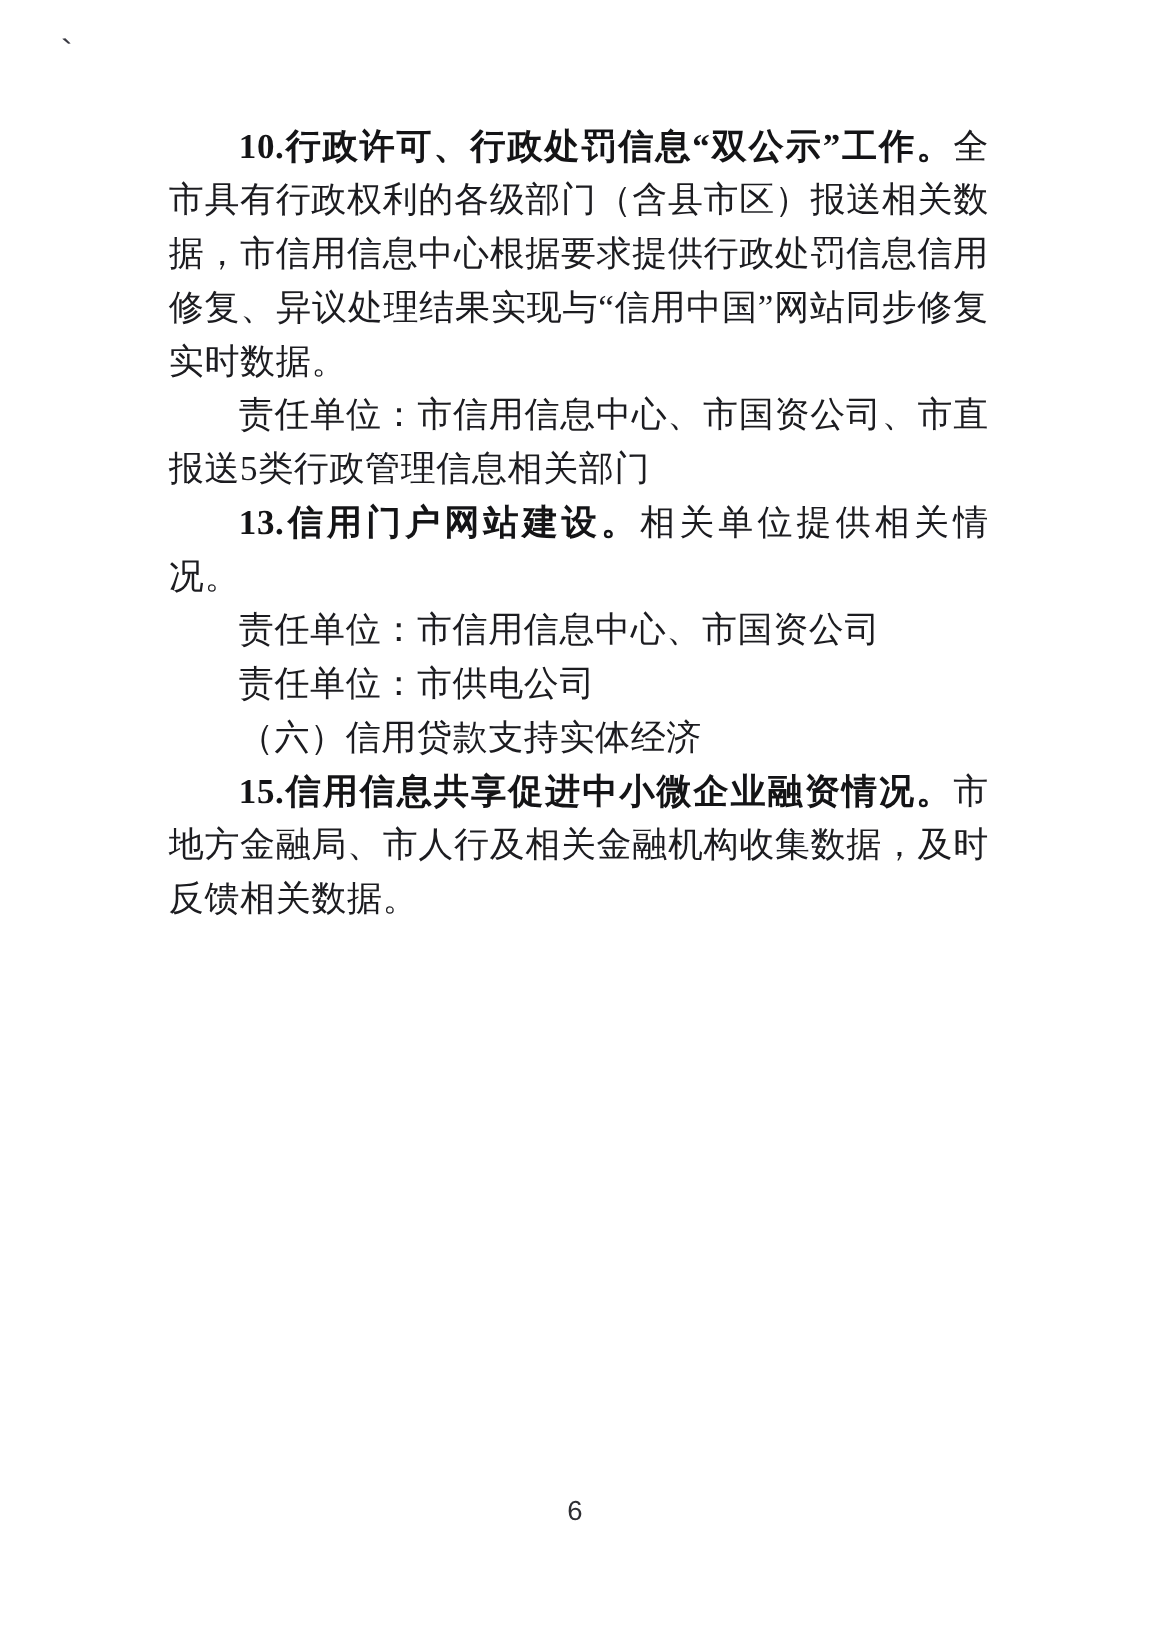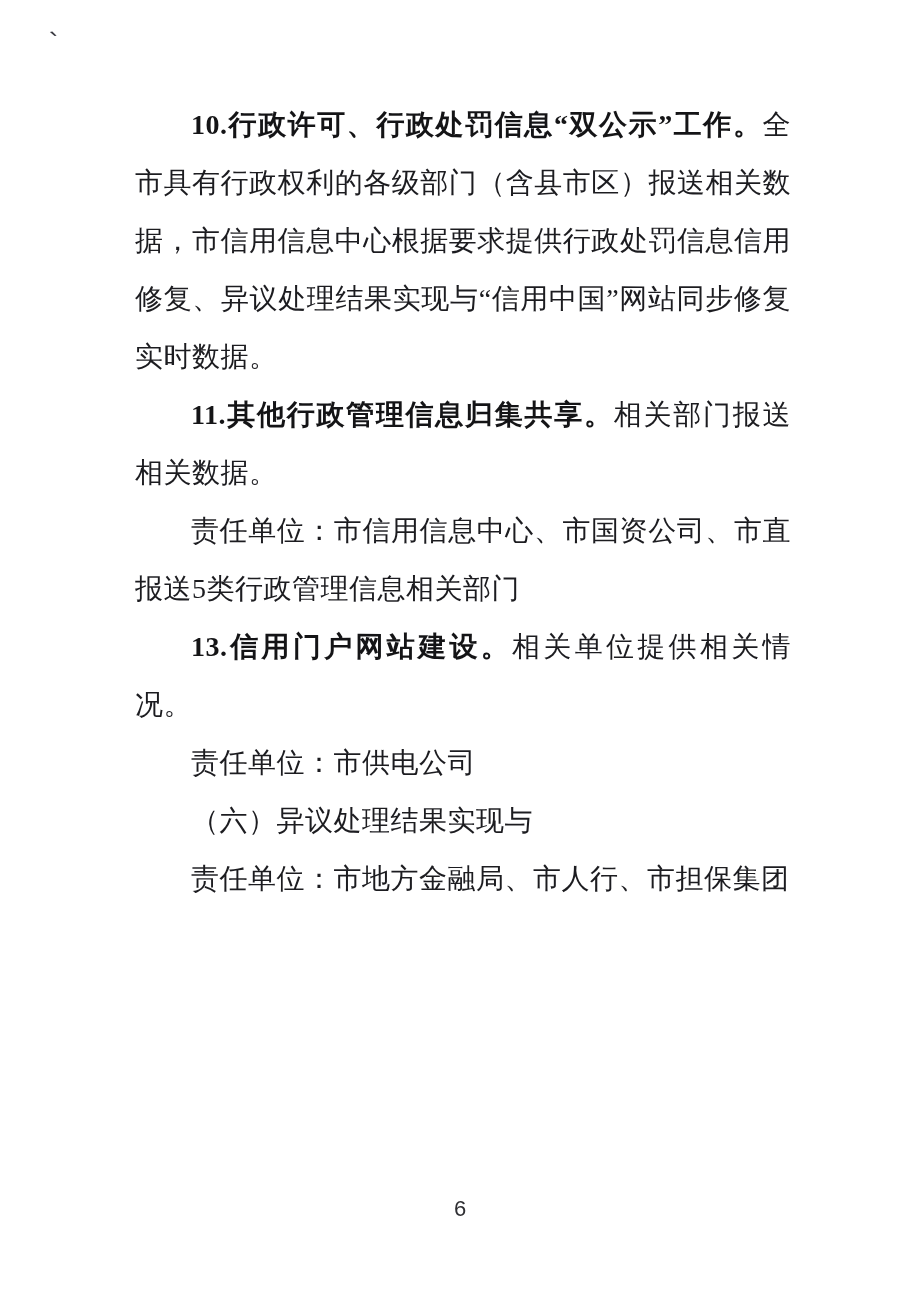--- a/index.html
+++ b/index.html
@@ -24,21 +24,21 @@
     font-family: "DejaVu Sans Mono", monospace;
     transform: rotate(-8deg);
     line-height: 1;
   }
   .content {
     position: absolute;
     left: 135px;
     top: 96px;
     width: 656px;
     font-size: 28px;
-    line-height: 58px;
+    line-height: 43px;
     letter-spacing: 0.5px;
     color: #1c1c20;
     text-align: justify;
   }
   .content p {
     margin: 0;
     padding: 0;
     text-indent: 2em;
   }
   .content p.item b {
@@ -61,23 +61,23 @@
   }
 </style>
 </head>
 <body>
 
 <div class="page">
   <span class="stray-mark">`</span>
 
   <div class="content" id="doc-body">
       <p class="para item"><b>10.行政许可、行政处罚信息“双公示”工作。</b><span>全市具有行政权利的各级部门（含县市区）报送相关数据，市信用信息中心根据要求提供行政处罚信息信用修复、异议处理结果实现与“信用中国”网站同步修复实时数据。</span></p>
-      <p class="para item"><b>11.其他行政管理信息归集共享。</b><span>相关部门报送相关数据。</span></p>
       <p class="para duty"><span>责任单位：市信用信息中心、市国资公司、市直报送5类行政管理信息相关部门</span></p>
       <p class="para item"><b>13.信用门户网站建设。</b><span>相关单位提供相关情况。</span></p>
+      <p class="para duty"><span>责任单位：市信用信息中心、市国资公司</span></p>
       <p class="para duty"><span>责任单位：市供电公司</span></p>
-      <p class="para section"><span>（六）异议处理结果实现与</span></p>
-      <p class="para duty"><span>责任单位：市地方金融局、市人行、市担保集团</span></p>
+      <p class="para section"><span>（六）信用贷款支持实体经济</span></p>
+      <p class="para item"><b>15.信用信息共享促进中小微企业融资情况。</b><span>市地方金融局、市人行及相关金融机构收集数据，及时反馈相关数据。</span></p>
       <p class="para item"></p>
     </div>
 
   <div class="page-number">6</div>
 </div>
 
 </body></html>

